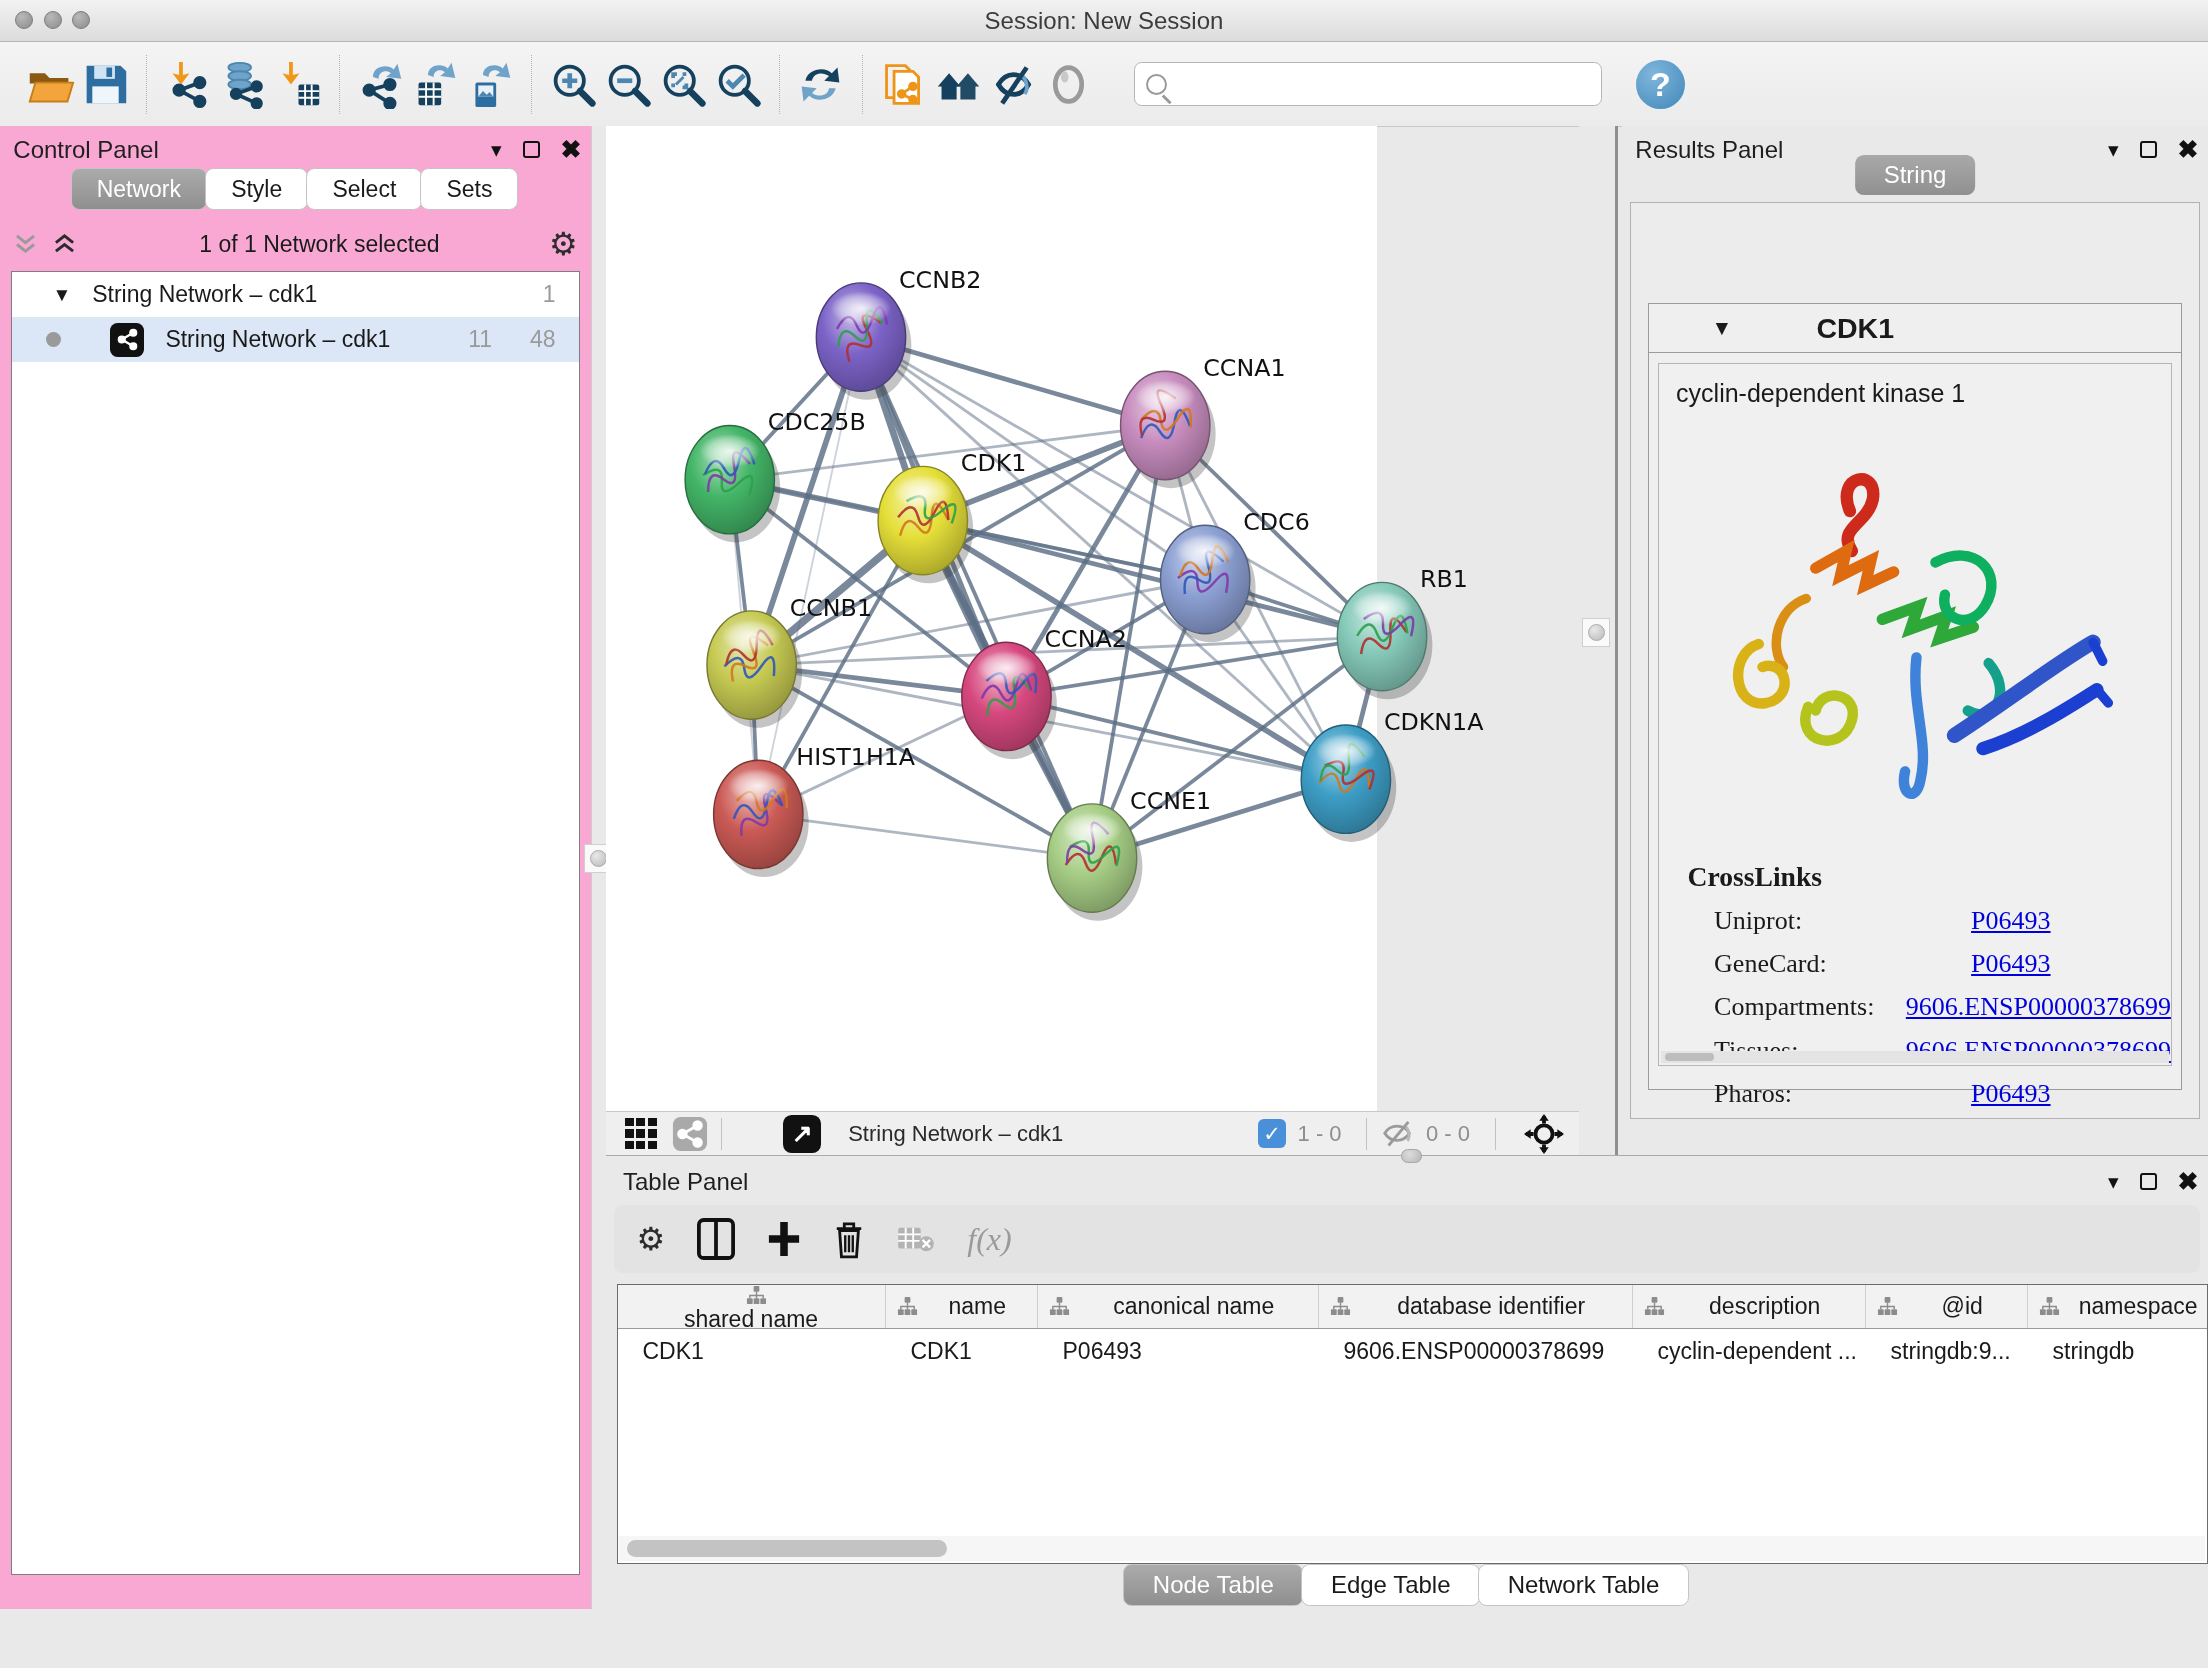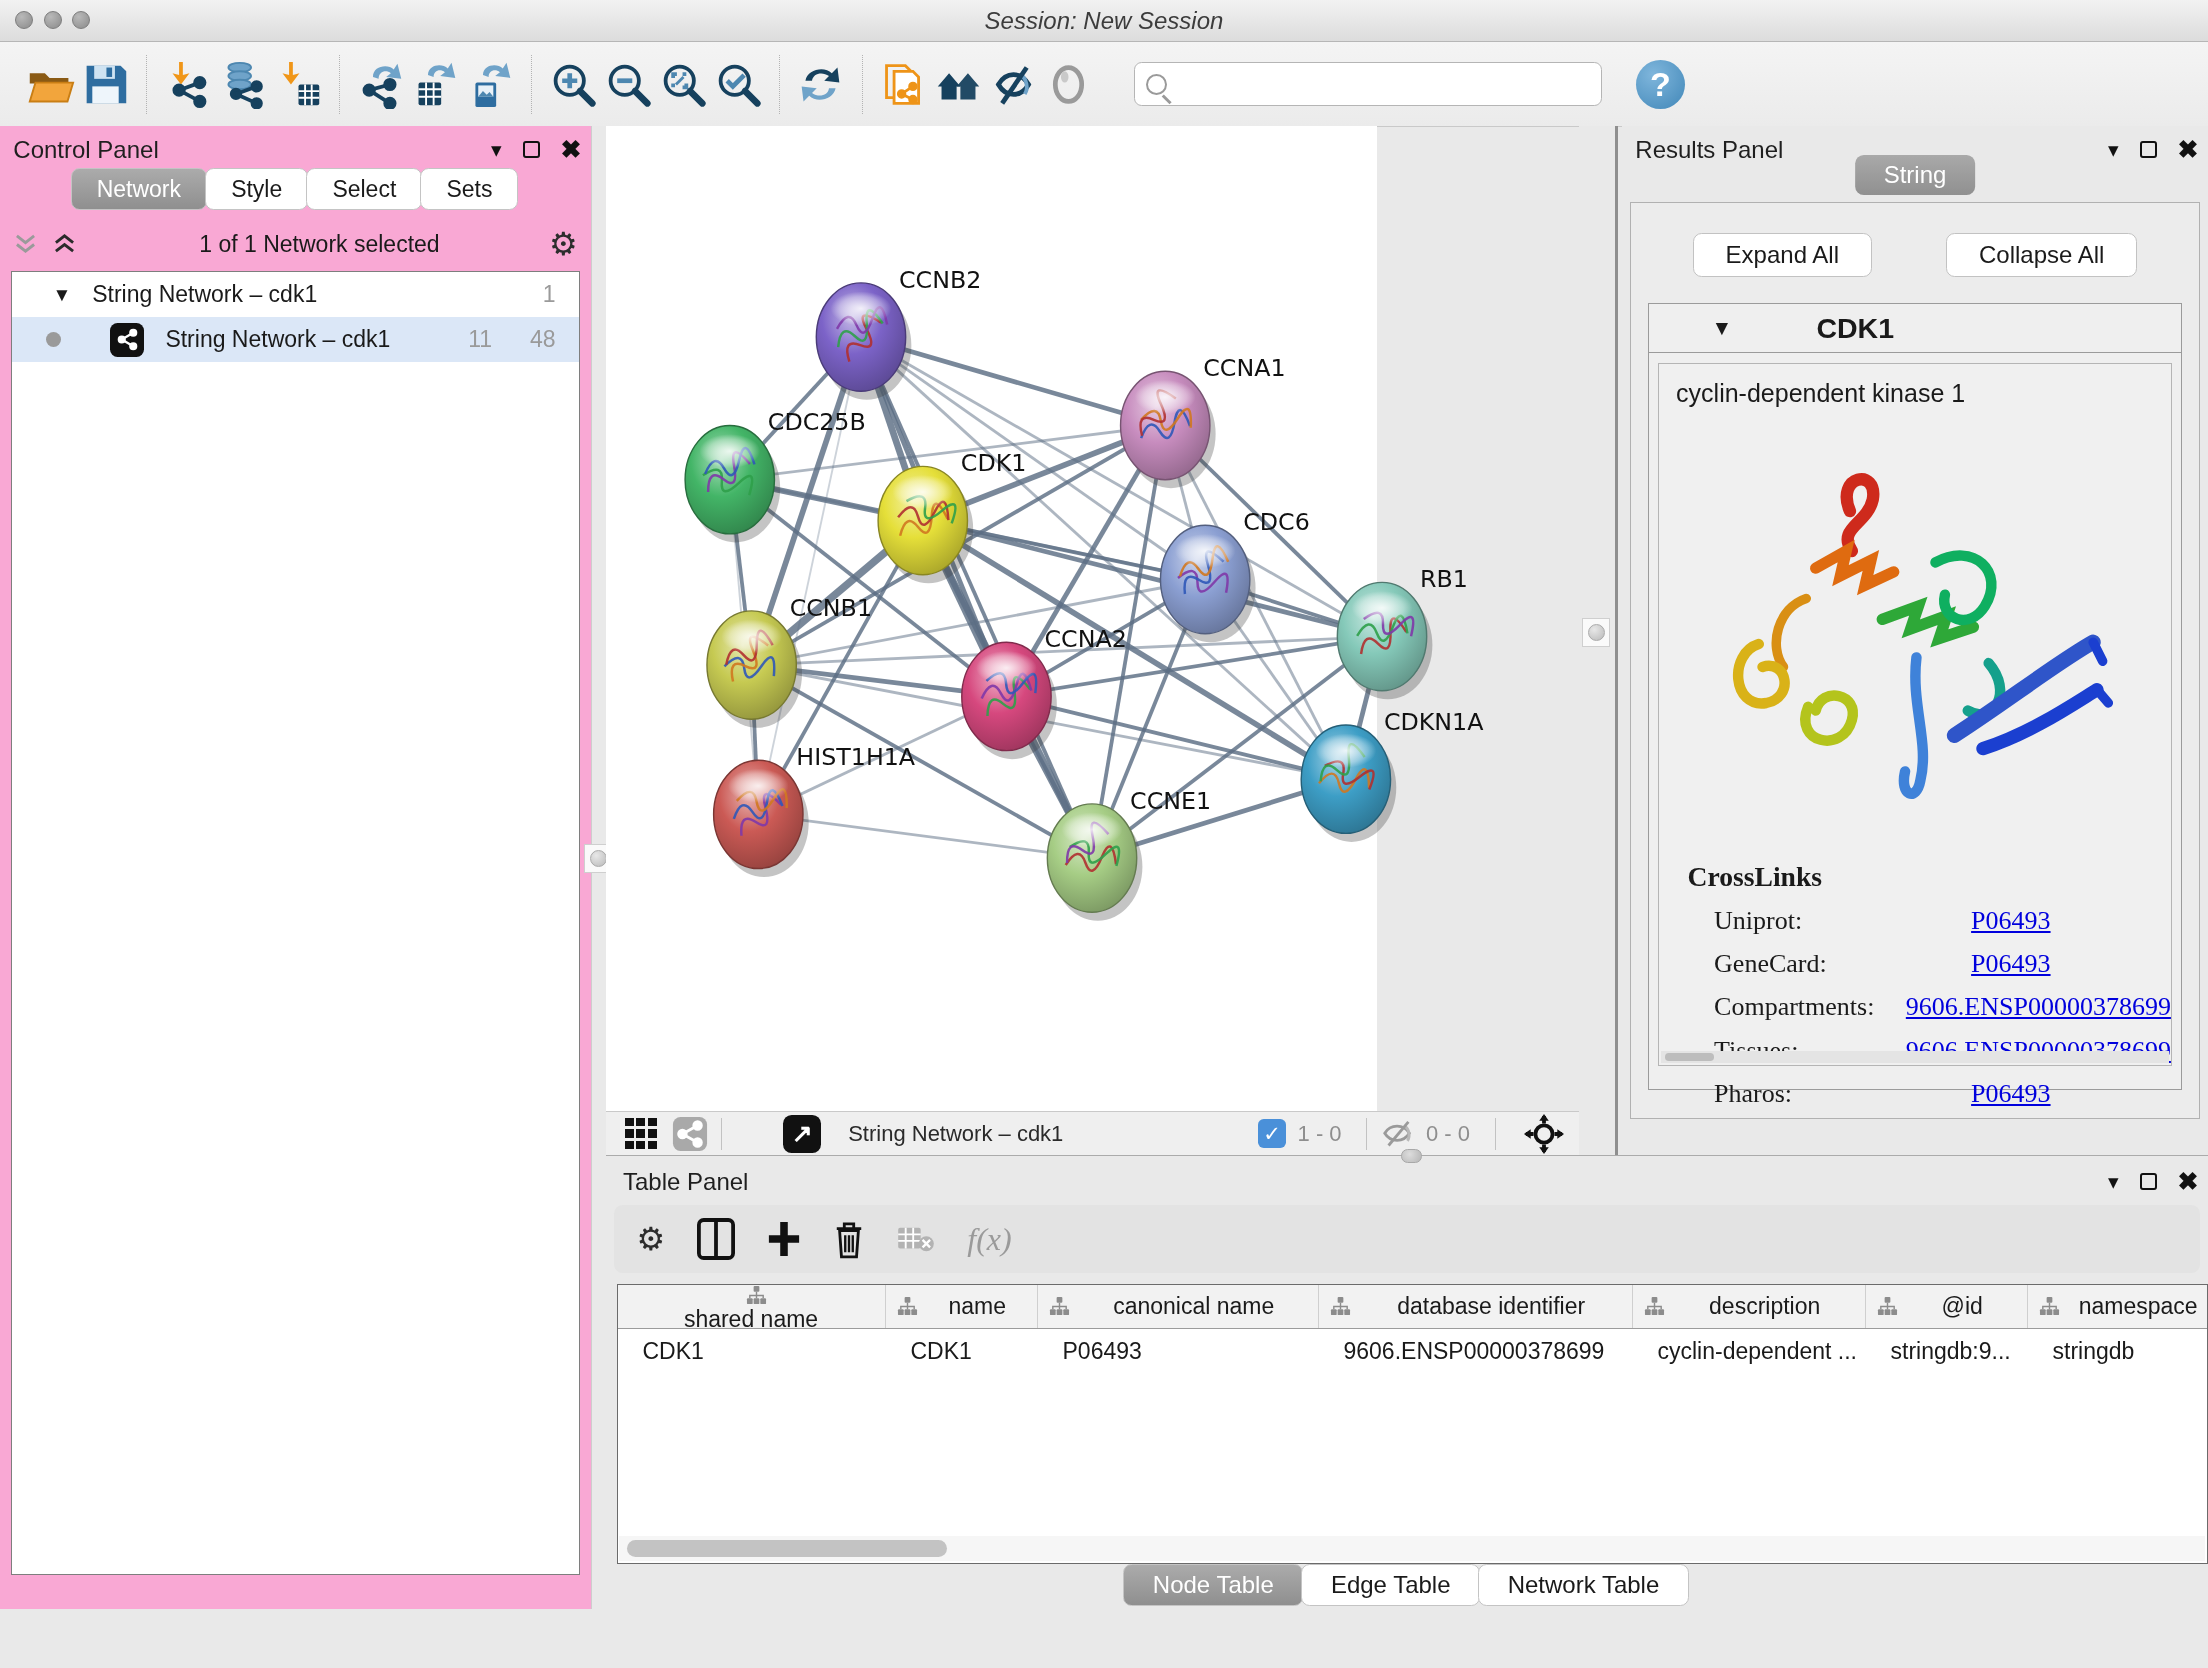--- a/index.html
+++ b/index.html
@@ -3,21 +3,21 @@
 <meta charset="utf-8">
 <style>
   * { margin:0; padding:0; box-sizing:border-box; }
   html,body { width:2208px; height:1668px; overflow:hidden; }
   body { font-family:"Liberation Sans", sans-serif; background:#e9e9e9; color:#1a1a1a; }
   #app { position:relative; width:2208px; height:1668px; background:#e9e9e9; }
 
   
   .titlebar { position:absolute; left:0; top:0; width:100%; height:42px;
     background:linear-gradient(#f2f2f2,#dcdcdc); border-bottom:1px solid #b6b6b6;
-    display:flex; align-items:center;font-style:italic; }
+    display:flex; align-items:center; }
   .lights { position:absolute; left:15px; top:11.4px; display:flex; gap:10.5px; }
   .light { width:18px; height:18px; border-radius:50%;
     background:radial-gradient(circle at 35% 30%, #b9b9b9, #8b8b8b); border:1px solid #7d7d7d; }
   .win-title { width:100%; text-align:center; font-size:24px; color:#3c3c3c; }
 
   
   .toolbar { position:absolute; left:0; top:42px; width:100%; height:85px;
     background:linear-gradient(#f4f4f4,#ebebeb); border-bottom:1px solid #c9c9c9;
     display:flex; align-items:center; padding:0 23px; }
   .tbtn { width:55px; height:57px; display:flex; align-items:center; justify-content:center; }
@@ -662,24 +662,20 @@
     <div class="panel-head">
       <span class="panel-title">Results Panel</span>
       <span class="panel-ctrls">
         <span class="pc-caret">▾</span>
         <span class="pc-box"></span>
         <span class="pc-x">✖</span>
       </span>
     </div>
     <div class="string-tab">String</div>
     <div class="rp-outer">
-      <div class="rp-btns">
-        <div class="rp-btn">Expand All</div>
-        <div class="rp-btn">Collapse All</div>
-      </div>
       <div class="gene-box">
         <div class="gene-head">
           <span class="gene-caret">▼</span>
           <span class="gene-name">CDK1</span>
         </div>
         <div class="gene-content">
           <div class="gene-desc">cyclin-dependent kinase 1</div>
           <div class="protein-wrap">
             <svg width="447" height="418" viewBox="0 0 470 440">
               <g fill="none" stroke-linecap="round">

